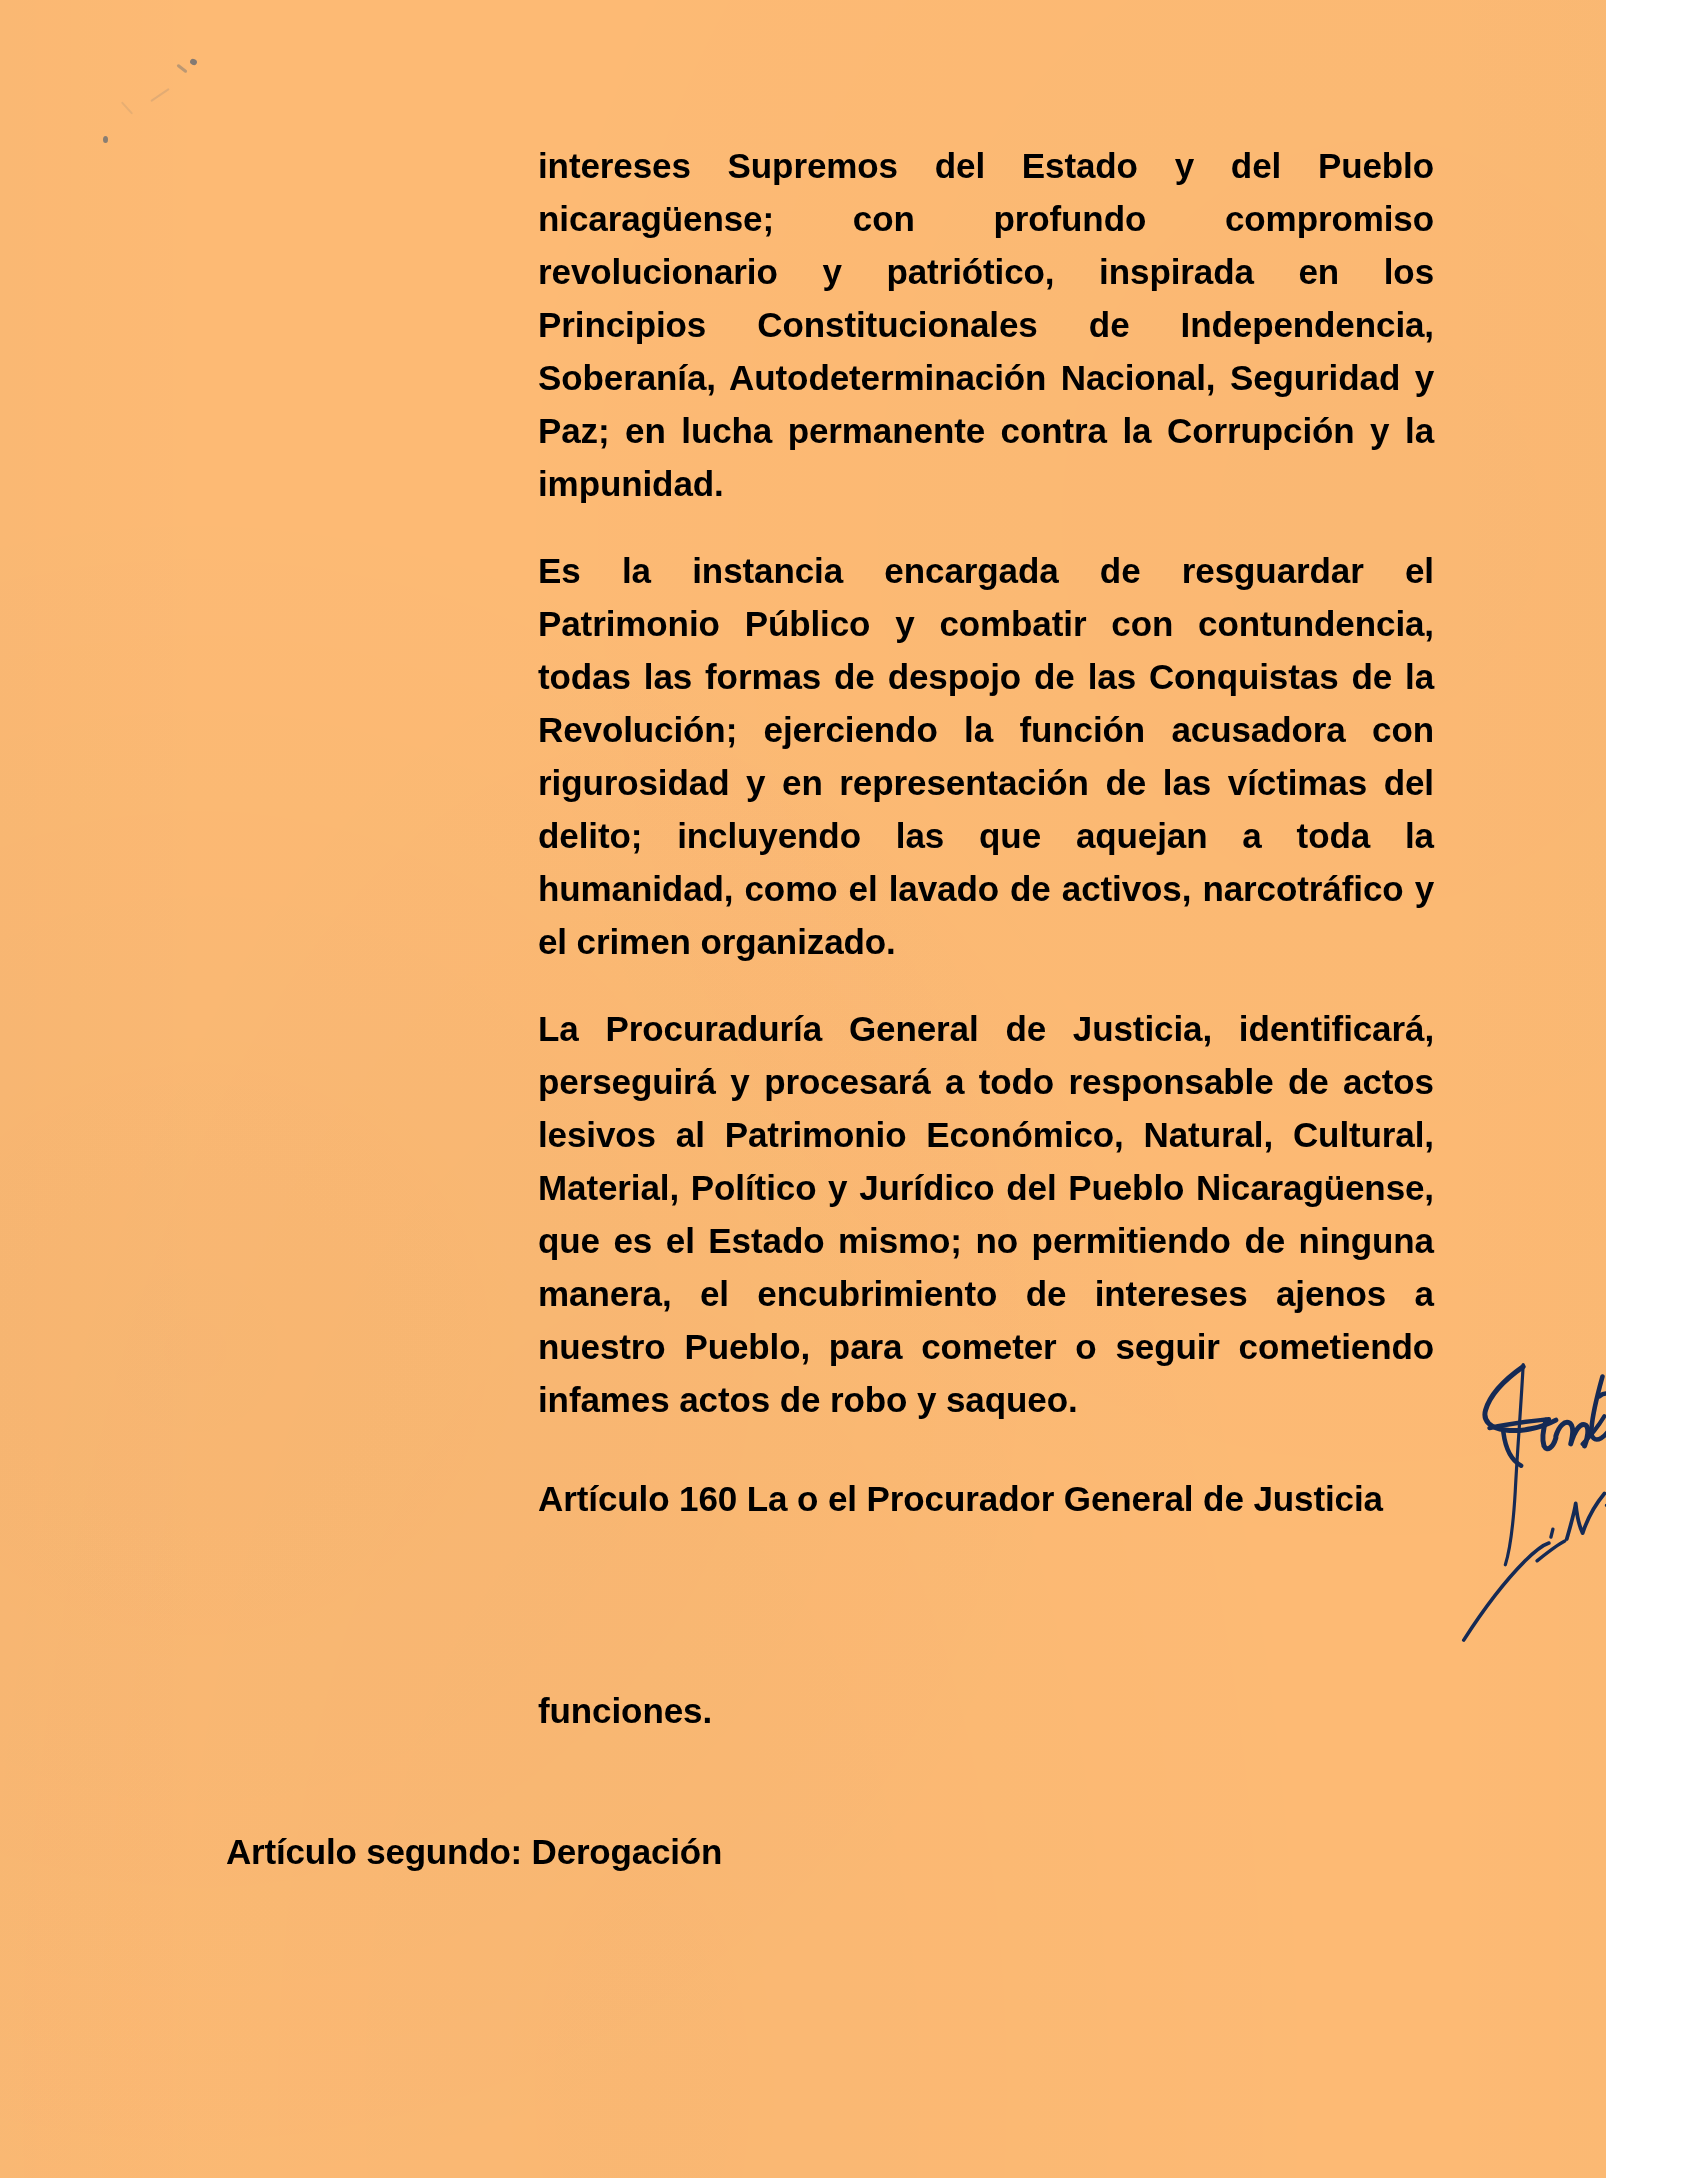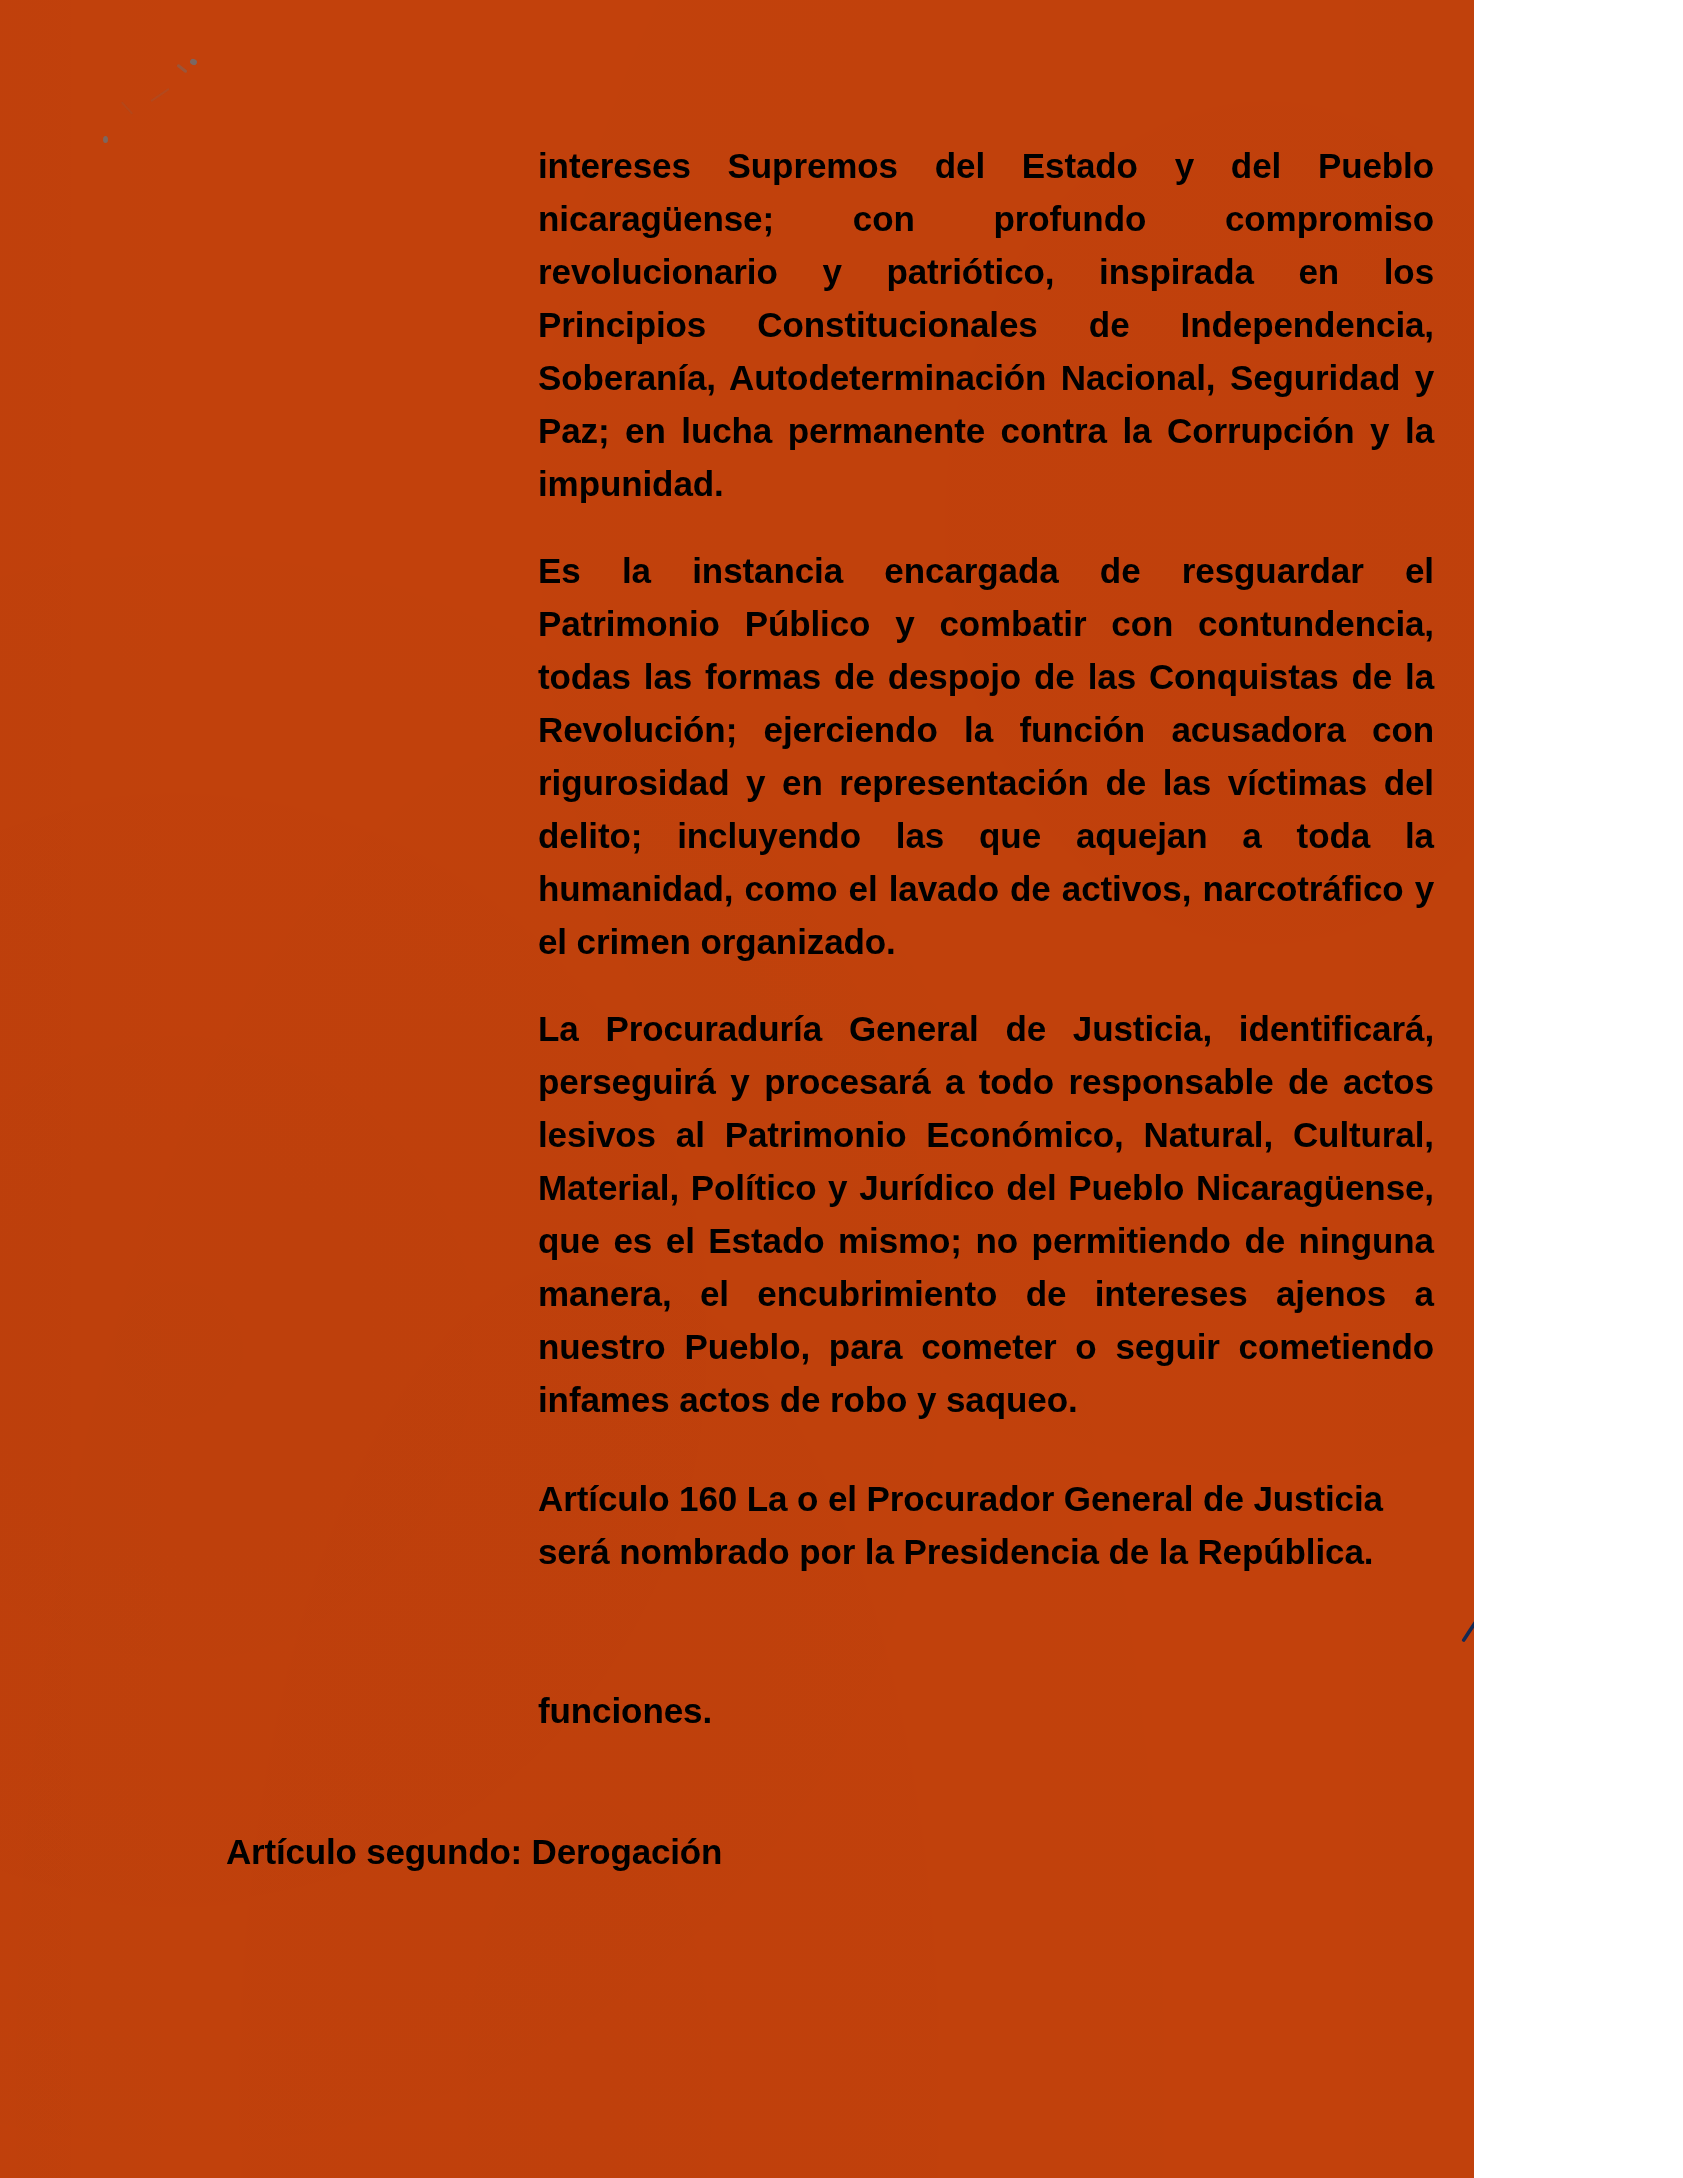--- a/index.html
+++ b/index.html
@@ -4,23 +4,23 @@
 <title>Documento escaneado</title>
 <style>
   html, body {
     margin: 0;
     padding: 0;
     background: #ffffff;
   }
 
   .page {
     position: relative;
-    width: 1474px;
+    width: 1606px;
     height: 2178px;
-    background: #c2410c;
+    background: #fdba74;
     overflow: hidden;
     font-family: "Liberation Sans", sans-serif;
     color: #000000;
     
     box-sizing: border-box;
   }
 
   
   .scan-noise {
     position: absolute;
@@ -114,21 +114,21 @@
   <div class="body-col">
 
     <p class="para">intereses Supremos del Estado y del Pueblo nicaragüense; con profundo compromiso revolucionario y patriótico, inspirada en los Principios Constitucionales de Independencia, Soberanía, Autodeterminación Nacional, Seguridad y Paz; en lucha permanente contra la Corrupción y la impunidad.</p>
 
     <p class="para">Es la instancia encargada de resguardar el Patrimonio Público y combatir con contundencia, todas las formas de despojo de las Conquistas de la Revolución; ejerciendo la función acusadora con rigurosidad y en representación de las víctimas del delito; incluyendo las que aquejan a toda la humanidad, como el lavado de activos, narcotráfico y el crimen organizado.</p>
 
     <p class="para">La Procuraduría General de Justicia, identificará, perseguirá y procesará a todo responsable de actos lesivos al Patrimonio Económico, Natural, Cultural, Material, Político y Jurídico del Pueblo Nicaragüense, que es el Estado mismo; no permitiendo de ninguna manera, el encubrimiento de intereses ajenos a nuestro Pueblo, para cometer o seguir cometiendo infames actos de robo y saqueo.</p>
 
     <p class="para article">
       <span class="art-label">Artículo 160</span><span> La o el Procurador General de Justicia</span><br>
-      <span>será nombrado por la Presidencia de la República.</span><br>
+      <br>
       <br>
       <br>
       <span>funciones.</span>
     </p>
 
   </div>
 
   <div class="heading-derogacion">Artículo segundo: Derogación</div>
 
   <div class="signature">

